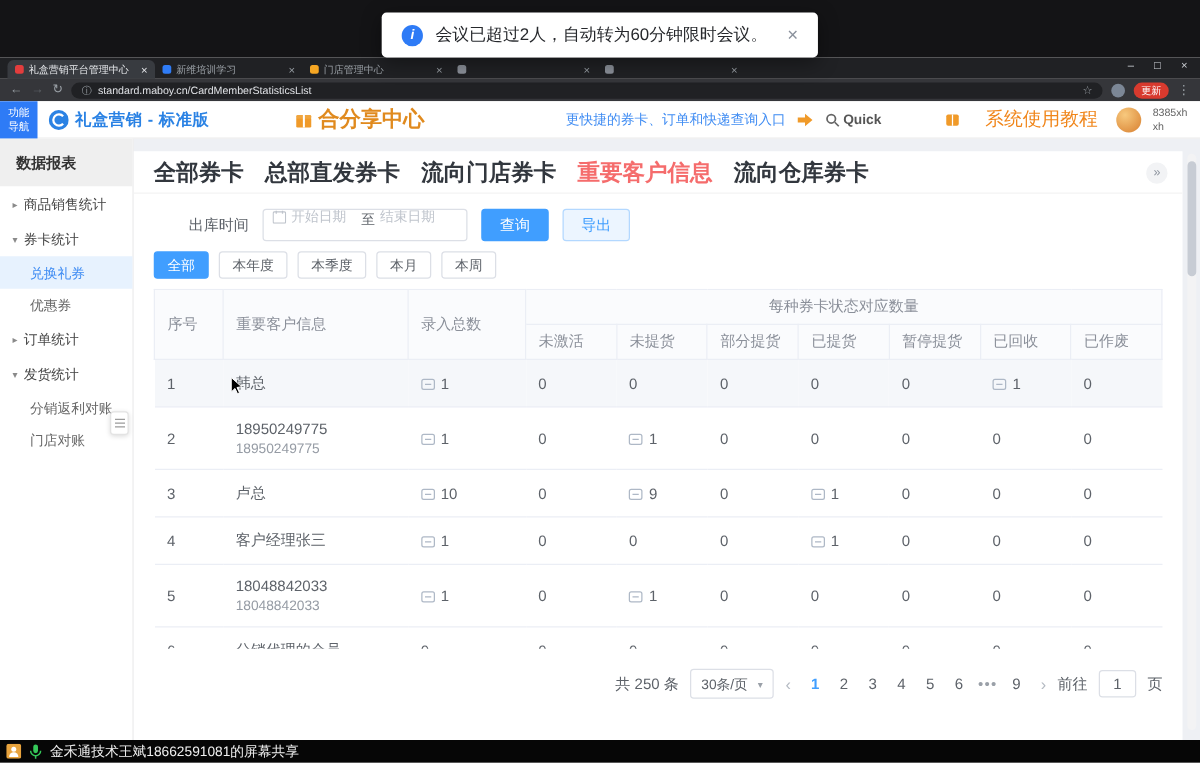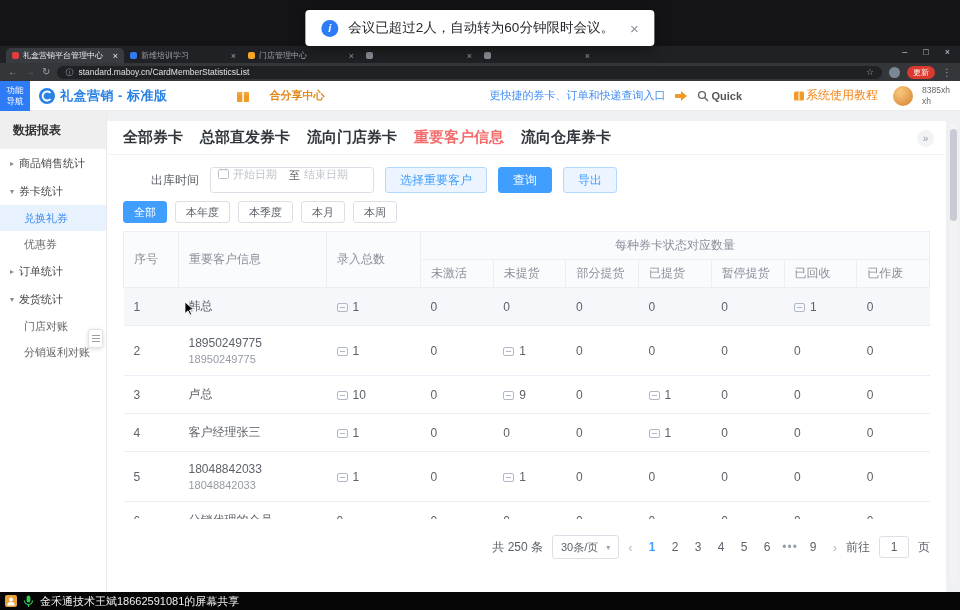--- a/index.html
+++ b/index.html
@@ -46,44 +46,44 @@
   .kebab { color:#9aa0a6; font-size:10px; cursor:pointer; }
 
   
   .app { flex:1; display:flex; flex-direction:column; min-height:0; }
   .app-header { height:30px; background:#fff; border-bottom:1px solid #ececec; display:flex; align-items:center; flex:none; }
   .nav-box { width:30px; height:30px; background:#2e7bf6; color:#fff; display:flex; align-items:center; justify-content:center;
              text-align:center; font-size:8.5px; line-height:1.25; flex:none; cursor:pointer; }
   .nav-box span { width:2em; display:block;text-align:right; }
   .brand { display:flex; align-items:center; gap:5px; margin-left:9px; }
   .brand-name { color:#2a82e4; font-size:13px; font-weight:bold; letter-spacing:.5px; }
-  .share-center { display:flex; align-items:center; gap:20px; margin-left:68px; color:#e08a1e; font-size:11px; font-weight:bold; cursor:pointer; }
+  .share-center { display:flex; align-items:center; gap:5px; margin-left:68px; color:#e08a1e; font-size:17px; font-weight:bold; cursor:pointer; }
   .header-right { margin-left:auto; display:flex; align-items:center; gap:9px; padding-right:10px; }
   .quick-entry { color:#3f8cf3; font-size:11px; }
   .quick-search { display:flex; align-items:center; gap:3px; color:#555; font-size:11px; font-weight:bold; cursor:pointer; }
-  .tutorial { display:flex; align-items:center; gap:1px; color:#f08519; font-size:12px; margin-left:42px; cursor:pointer; }
+  .tutorial { display:flex; align-items:center; gap:20px; color:#f08519; font-size:15px; margin-left:42px; cursor:pointer; }
   .user-avatar { width:20px; height:20px; border-radius:50%; margin-left:6px; cursor:pointer;
                  background:radial-gradient(circle at 35% 30%, #f7c97e, #d87f2f); }
   .user-name { font-size:8.5px; color:#666; line-height:1.25; }
 
   .app-body { flex:1; display:flex; min-height:0; }
   .sidebar { width:107px; background:#fff; border-right:1px solid #e9e9e9; position:relative; flex:none; }
   .sidebar-title { height:38px; background:#efefef; display:flex; align-items:center; padding-left:13px; font-size:12px; font-weight:bold; color:#333; }
   .side-item { height:28px; display:flex; align-items:center; gap:5px; padding-left:10px; font-size:11px; color:#454545; cursor:pointer; }
   .caret { font-size:8px; color:#8a8a8a; }
   .side-sub { height:26px; display:flex; align-items:center; padding-left:24px; font-size:11px; color:#666; cursor:pointer; }
   .side-sub.active { background:#e7f2fe; color:#3f8cf3; }
   .collapse-handle { position:absolute; top:218px; right:3px; width:15px; height:19px; background:#fff; border:1px solid #e3e3e3;
                      border-radius:3px; box-shadow:0 1px 4px rgba(0,0,0,.15); display:flex; align-items:center; justify-content:center; cursor:pointer; }
   .collapse-handle .bars { width:8px; height:1px; background:#9b9b9b; box-shadow:0 3px 0 #9b9b9b, 0 -3px 0 #9b9b9b; }
 
   .main { flex:1; position:relative; background:#eef0f4; min-width:0; }
   .card { position:absolute; left:0; top:10px; right:14px; bottom:0; background:#fff; display:flex; flex-direction:column; }
   .card-tabs { height:34px; display:flex; align-items:center; gap:17px; padding:0 16px; border-bottom:1px solid #f3f3f3; flex:none; }
-  .ctab { font-size:15px; font-weight:bold; color:#32373e; cursor:pointer; white-space:nowrap; }
+  .ctab { font-size:18px; font-weight:bold; color:#32373e; cursor:pointer; white-space:nowrap; }
   .ctab.active { color:#f56c6c; }
   .collapse-btn { position:absolute; top:9px; right:12px; width:17px; height:17px; border-radius:50%; background:#f2f3f5;
                   color:#9097a1; font-size:10px; display:flex; align-items:center; justify-content:center; cursor:pointer; }
 
   .filter-row { display:flex; align-items:center; gap:11px; padding:12px 16px 0; flex:none; }
   .f-label { font-size:12px; color:#5d6269;margin-left:28px; }
   .date-range { width:164px; height:26px; border:1px solid #dcdfe6; border-radius:3px; display:flex; align-items:flex-start; gap:4px; padding:0 7px; background:#fff; }
   .date-in { border:none; outline:none; width:52px; font-size:11px; color:#606266; background:transparent; font-family:inherit; }
   .date-in::placeholder { color:#bfc4cc; }
   .date-sep { font-size:11px; color:#5d6269; }
@@ -253,22 +253,22 @@
               <div class="side-sub active">兑换礼券</div>
               <div class="side-sub">优惠券</div>
               <div class="side-item">
                 <span class="caret">▸</span>
                 <span>订单统计</span>
               </div>
               <div class="side-item">
                 <span class="caret">▾</span>
                 <span>发货统计</span>
               </div>
+              <div class="side-sub">分销返利对账</div>
               <div class="side-sub">门店对账</div>
-              <div class="side-sub">分销返利对账</div>
             </div>
           <div class="collapse-handle">
               <span class="bars"></span>
             </div>
         </div>
 
         <div class="main">
           <div class="card">
             <div class="card-tabs" id="card-tabs">
                 <span class="ctab">全部券卡</span>
@@ -286,21 +286,20 @@
                   <svg width="11" height="11">
                       <rect x="0.5" y="1.5" width="10" height="9" rx="1" fill="none" stroke="#bfc4cc"></rect>
                       <line x1="3" y1="0.5" x2="3" y2="3" stroke="#bfc4cc"></line>
                       <line x1="8" y1="0.5" x2="8" y2="3" stroke="#bfc4cc"></line>
                     </svg>
                 </span>
                 <input class="date-in" placeholder="开始日期" style="">
                 <span class="date-sep">至</span>
                 <input class="date-in" placeholder="结束日期" style="">
               </div>
-              <button class="btn btn-plain">选择重要客户</button>
               <button class="btn btn-primary">查询</button>
               <button class="btn btn-plain">导出</button>
             </div>
 
             <div class="quick-row" id="quick-row">
                 <span class="chip active">全部</span>
                 <span class="chip">本年度</span>
                 <span class="chip">本季度</span>
                 <span class="chip">本月</span>
                 <span class="chip">本周</span>

